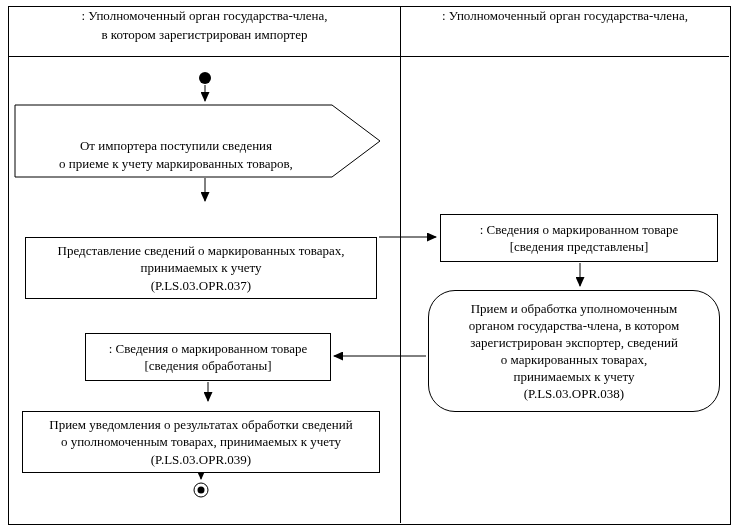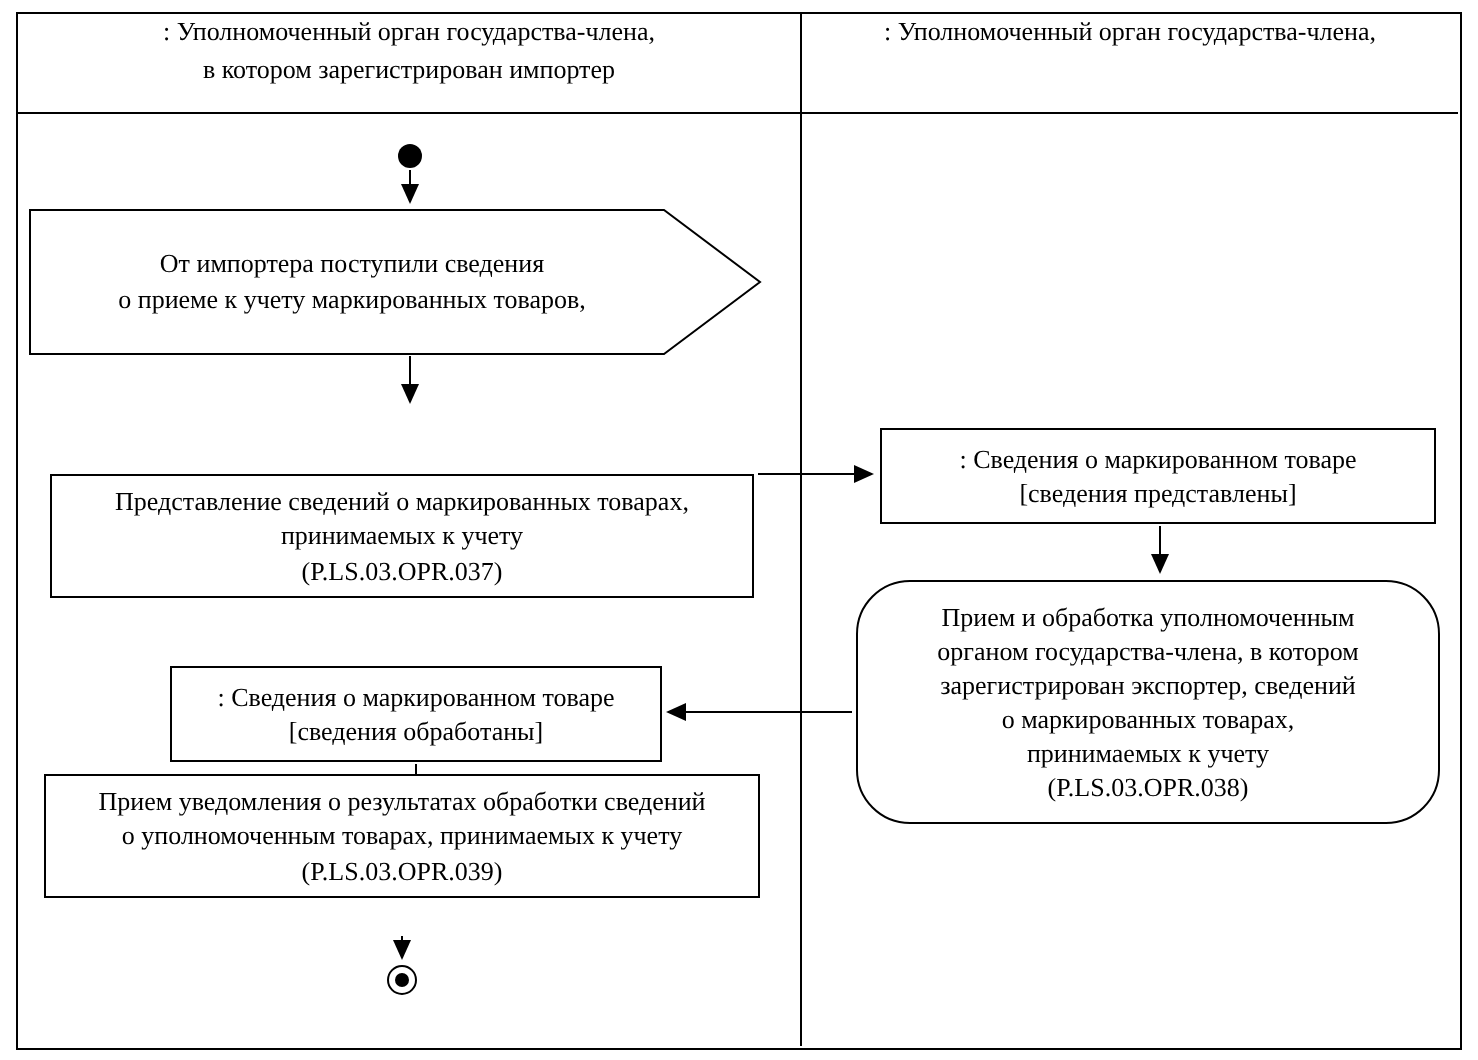--- a/index.html
+++ b/index.html
@@ -19,21 +19,21 @@
     text-align:center;line-height:1.45;
   }
   .box{
     position:absolute;border:1px solid #000;background:#fff;
     display:flex;flex-direction:column;justify-content:center;align-items:center;
     text-align:center;line-height:1.32;
     padding:2px 4px;box-sizing:border-box;
   }
   .floating-text{
     position:absolute;background:transparent;border:none;
-    display:flex;flex-direction:column;justify-content:center;align-items:center;
+    display:flex;flex-direction:column;justify-content:flex-end;align-items:center;
     text-align:center;line-height:1.4;
   }
   svg{position:absolute;left:0;top:0;pointer-events:none;}
 </style>
 </head>
 <body>
 
 <div id="canvas">
 
   <div class="frame" style="left:8px;top:6px;width:721px;height:517px;"></div>
@@ -90,19 +90,19 @@
     <span>о маркированных товарах,</span>
     <span>принимаемых к учету</span>
     <span>(P.LS.03.OPR.038)</span>
   </div>
 
   <div class="box" style="left:85px;top:333px;width:246px;height:48px;">
     <span>: Сведения о маркированном товаре</span>
     <span>[сведения обработаны]</span>
   </div>
 
-  <div class="box" style="left:22px;top:387px;width:358px;height:62px;">
+  <div class="box" style="left:22px;top:411px;width:358px;height:62px;">
     <span>Прием уведомления о результатах обработки сведений</span>
     <span>о уполномоченным товарах, принимаемых к учету</span>
     <span>(P.LS.03.OPR.039)</span>
   </div>
 
 </div>
 
 </body></html>

